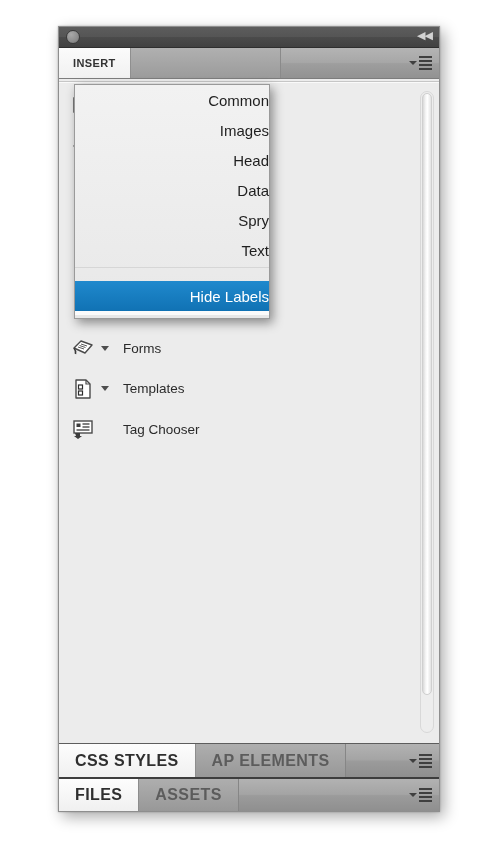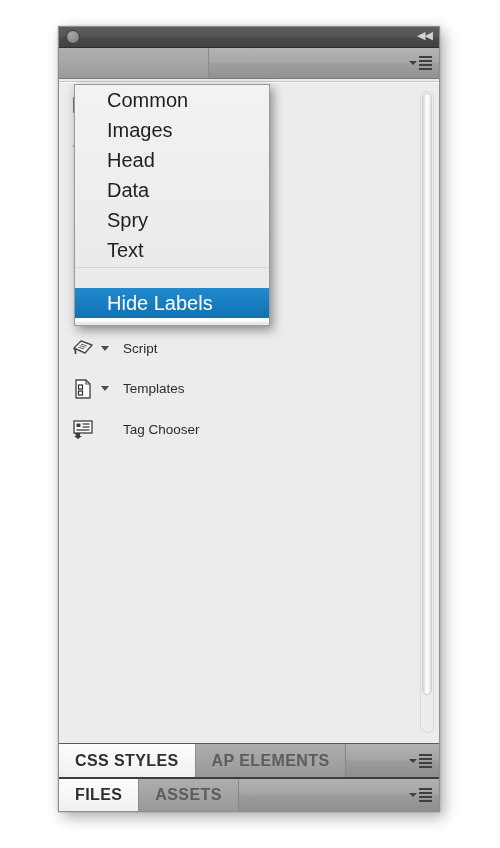--- a/index.html
+++ b/index.html
@@ -127,27 +127,28 @@
     background:linear-gradient(to bottom,#f2f2f2 0%,#e8e8e8 100%);
     border:1px solid #9a9a9a;
     box-shadow:3px 4px 10px rgba(0,0,0,.42);
     box-sizing:border-box;
     z-index:40;
     padding-bottom:3px;
   }
   .menu-item{
     height:30px;display:flex;align-items:center;
     padding-left:32px;
-    font-size:20px;color:#1f1f1f;
-    box-sizing:border-box;
+    font-size:15px;color:#1f1f1f;
+    box-sizing:border-box;
+    justify-content:flex-end;
   }
   .menu-item.sel{
     background:linear-gradient(to bottom,#2089cd 0%,#1072b4 100%);
     color:#ffffff;
-    margin-top:20px;
+    margin-top:13px;
   }
   .menu-sep{height:1px;background:#d6d6d6;margin:2px 0 0 0;}
   .menu-foot{height:4px;background:#fbfbfb;}
 
   
   .btabbar{
     position:relative;height:34px;box-sizing:border-box;
     background:linear-gradient(to bottom,#b2b2b2 0%,#a4a4a4 48%,#9b9b9b 52%,#8f8f8f 100%);
     border-top:1px solid #5d5d5d;
     display:flex;align-items:stretch;
@@ -174,20 +175,23 @@
 <div class="stage">
 
   <div class="panel">
 
     <div class="titlebar">
       <div class="tb-circle"></div>
       <div class="tb-collapse">◀◀</div>
     </div>
 
     <div class="tabstrip">
+      <div class="tab active">
+        <span>INSERT</span>
+      </div>
       <div class="tab inactive" style="width:150px"></div>
       <div class="tabfill"></div>
       <div class="panelmenu">
         <span class="pm-caret"></span>
         <span class="pm-lines">
             <i></i>
             <i></i>
             <i></i>
             <i></i>
           </span>
@@ -287,21 +291,21 @@
               <path d="M3 12 L10 5 L21 9 L14 17 Z" fill="#fff" stroke="#4a4a4a" stroke-width="1.4" stroke-linejoin="round"></path>
               <g stroke="#5a5a5a" stroke-width="1">
                 <line x1="7" y1="11" x2="13" y2="13"></line>
                 <line x1="8.5" y1="9.5" x2="14.5" y2="11.5"></line>
                 <line x1="10" y1="8" x2="16" y2="10"></line>
               </g>
               <path d="M3 12 C4.5 14 5 16 4.5 18" fill="none" stroke="#3c3c3c" stroke-width="1.6"></path>
             </svg>
           </span>
           <span class="caret"></span>
-          <span class="ilabel">Script</span>
+          <span class="ilabel">Forms</span>
         </div>
 
         <div class="irow">
           <span class="ico">
             <svg width="24" height="24" viewBox="0 0 24 24">
               <path d="M5 3 H15 L19 7 V21 H5 Z" fill="#fff" stroke="#4a4a4a" stroke-width="1.4" stroke-linejoin="round"></path>
               <path d="M15 3 V7 H19" fill="none" stroke="#4a4a4a" stroke-width="1.2"></path>
               <rect x="7.5" y="8" width="4" height="4" fill="none" stroke="#2b2b2b" stroke-width="1.2"></rect>
               <rect x="7.5" y="14" width="4" height="4" fill="none" stroke="#2b2b2b" stroke-width="1.2"></rect>
             </svg>

